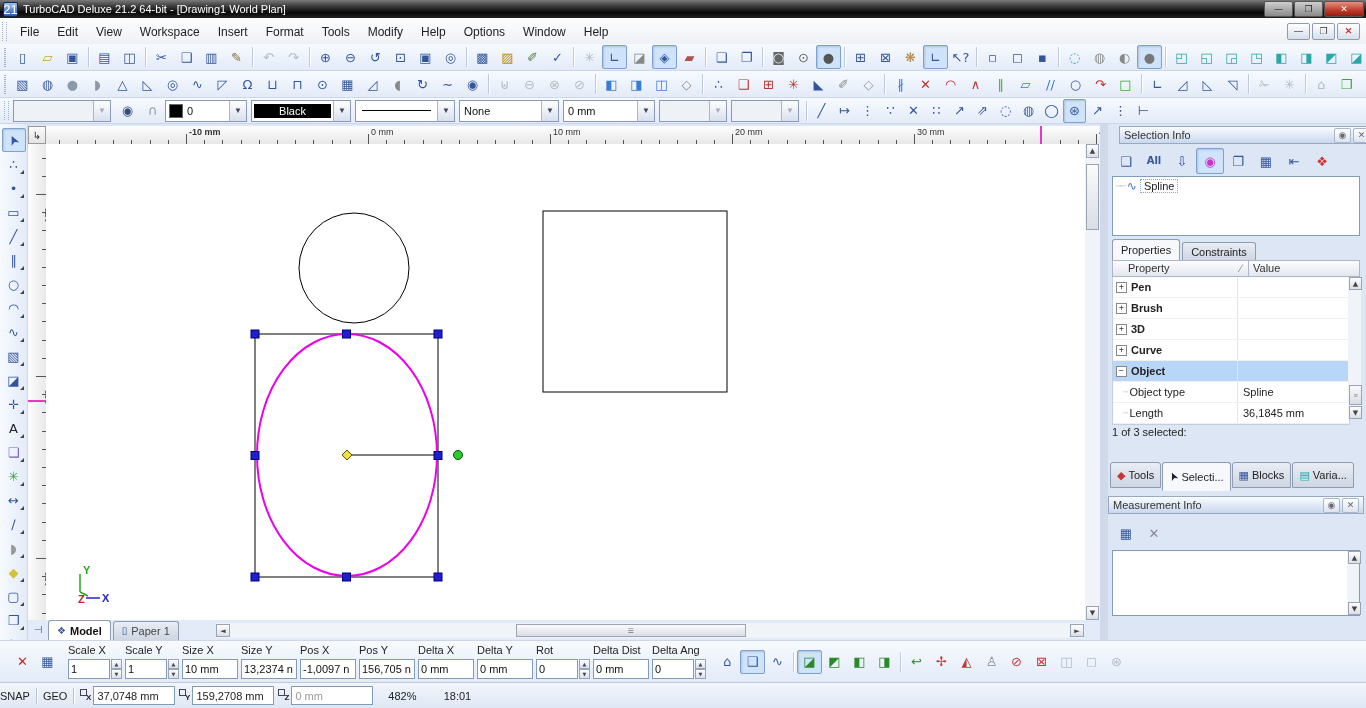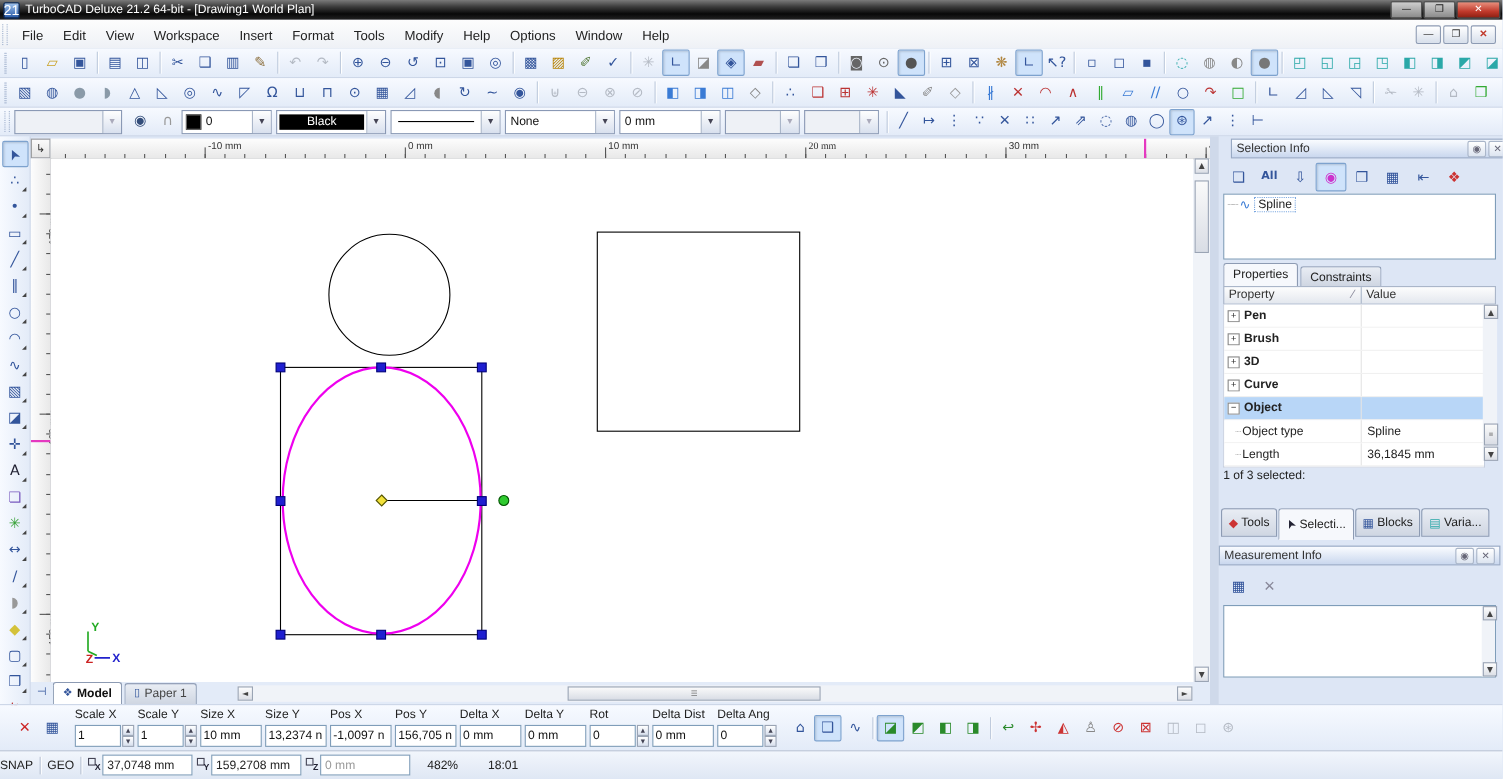--- a/index.html
+++ b/index.html
@@ -723,27 +723,27 @@
     <div class="htick" style="left: 904px;"></div>
     <div class="htick" style="left: 923px;"></div>
     <div class="htick" style="left: 941px;"></div>
     <div class="htick" style="left: 959px;"></div>
     <div class="htick" style="left: 977px;"></div>
     <div class="htick" style="left: 995px;"></div>
     <div class="htick" style="left: 1014px;"></div>
     <div class="htick" style="left: 1032px;"></div>
     <div class="htick" style="left: 1050px;"></div>
     <div class="htick major" style="left: 140px;"></div>
-    <span class="hlabel" style="left: 143px;">-10 mm</span>
+    <span class="hlabel" style="left: 143px; font-weight: bold;">-10 mm</span>
     <div class="htick major" style="left: 322px;"></div>
     <span class="hlabel" style="left: 325px;">0 mm</span>
     <div class="htick major" style="left: 504px;"></div>
     <span class="hlabel" style="left: 507px;">10 mm</span>
     <div class="htick major" style="left: 686px;"></div>
-    <span class="hlabel" style="left: 689px; font-family: Liberation Serif, serif;">20 mm</span>
+    <span class="hlabel" style="left: 689px;">20 mm</span>
     <div class="htick major" style="left: 868px;"></div>
     <span class="hlabel" style="left: 871px;">30 mm</span>
     <div class="htick major" style="left: 1050px;"></div>
     <span class="hlabel" style="left: 1053px;">40 mm</span>
     <div id="hcursor" style="left: 994px;"></div>
   </div>
 <div id="vruler" class="abs">
     <div class="vtick" style="top: 14px;"></div>
     <div class="vtick" style="top: 32px;"></div>
     <div class="vtick" style="top: 50px;"></div>
@@ -866,21 +866,21 @@
     <div class="treeitem">
       <span class="treedash">┈┈</span>
       <span class="g" style="font-size:12px;color:#3a7bd5;margin-left:2px;">∿</span>
       <span class="focusbox">Spline</span>
     </div>
   </div>
   <div class="ptabs" style="left:4px;top:116px;">
     <div class="ptab active">Properties</div>
     <div class="ptab">Constraints</div>
   </div>
-  <div class="ghead" style="left:4px;top:136px;width:248px;">
+  <div class="ghead" style="left:4px;top:136px;width:248px;padding-left:11px;">
     <span class="gcol" style="width:112px;">Property</span>
     <span class="gcol" style="width:12px;color:#889;">∕</span>
     <span class="gcol" style="flex:1;border-left:1px solid #aab6c9;">Value</span>
   </div>
   <div id="gridrows" class="abs" style="left:4px;top:153px;width:236px;background:#fff;border:1px solid #c5cede;border-top:none;">
       <div class="grow">
         <div class="cell1">
           <div class="gexp">+</div>
           <span class="gname">Pen</span>
         </div>

